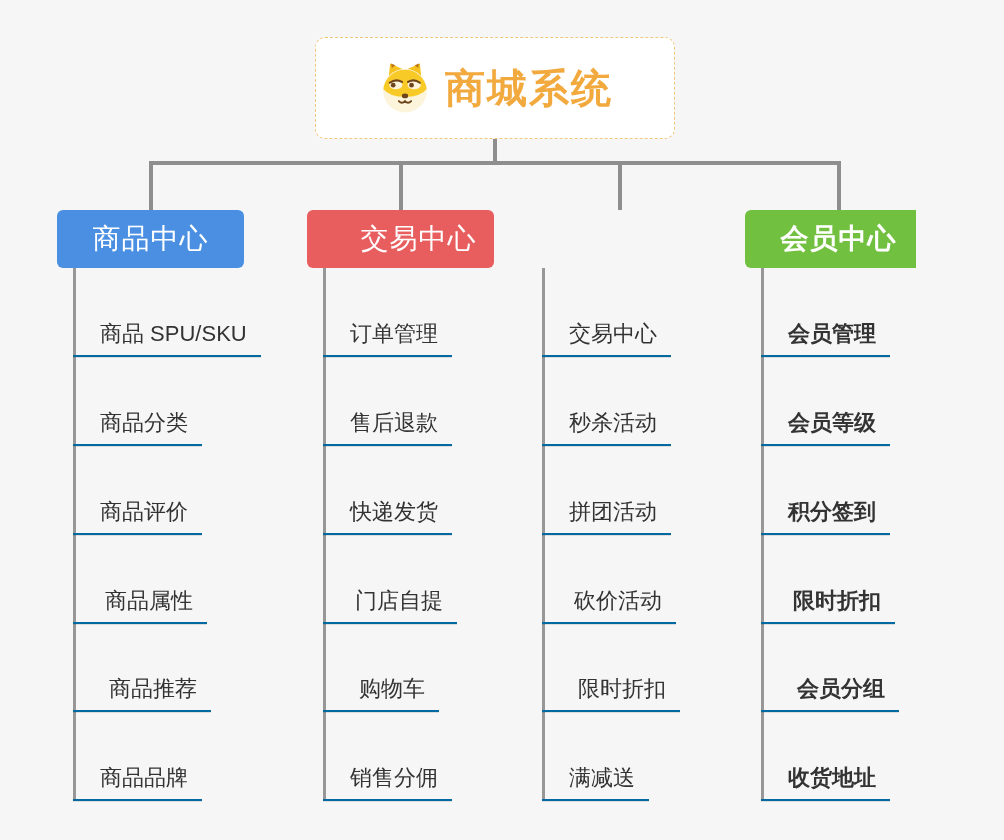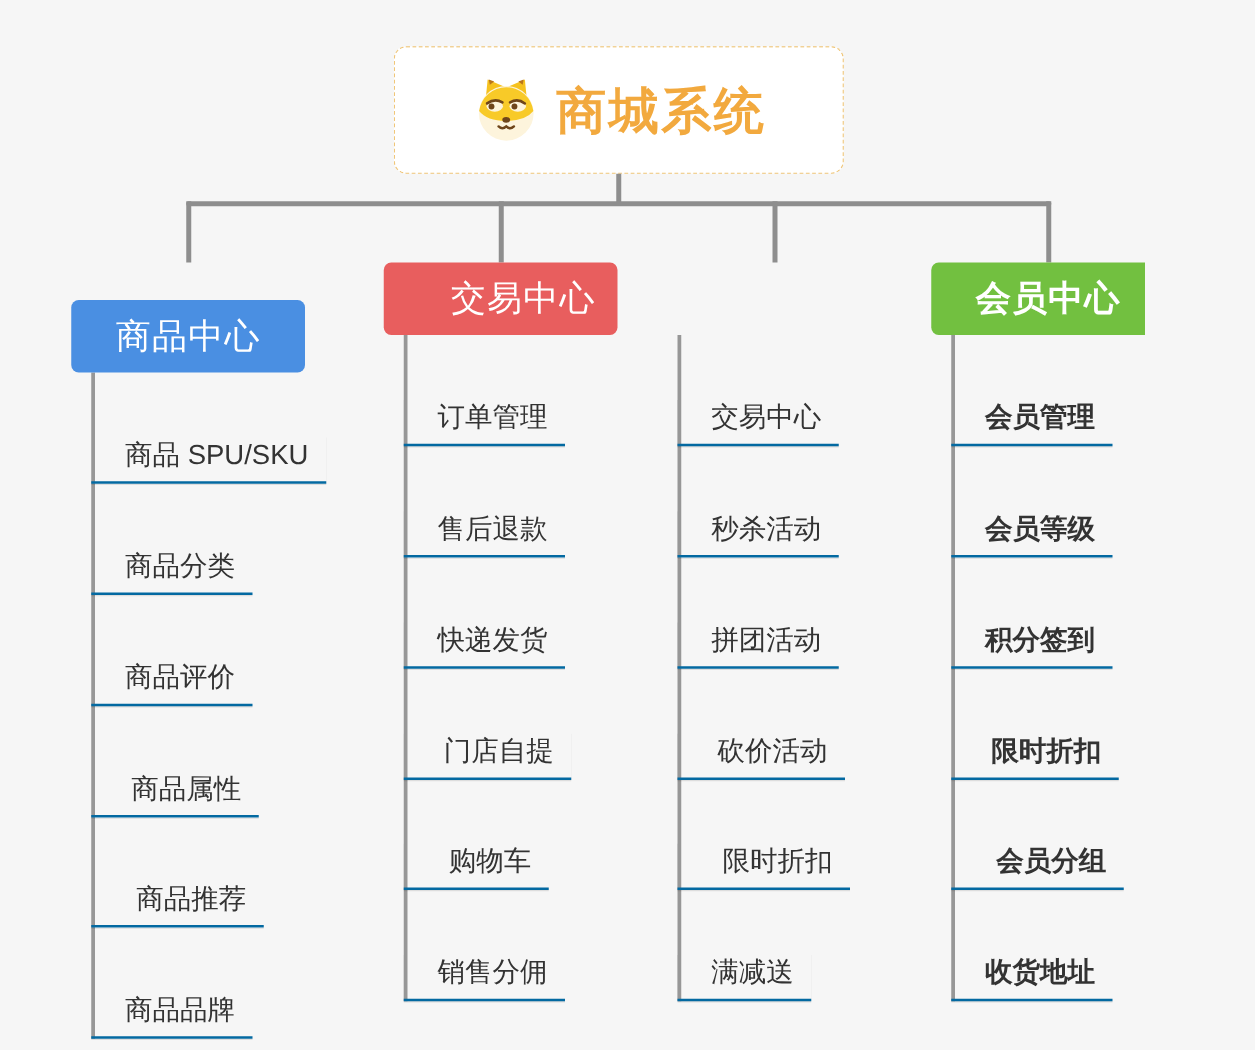--- a/index.html
+++ b/index.html
@@ -63,21 +63,21 @@
     white-space:nowrap;
     border-bottom:2px solid #0369a1;
     box-shadow:0 1px 0 rgba(0,0,0,0.10);
   }
   .items .item:nth-child(1){top:51px;}
   .items .item:nth-child(2){top:140px;}
   .items .item:nth-child(3){top:229px;}
   .items .item:nth-child(4){top:318px;padding-left:32px;}
   .items .item:nth-child(5){top:406px;padding-left:36px;}
   .items .item:nth-child(6){top:495px;}
-  .col1{left:73px;margin-top:30px;} .col2{left:323px;} .col3{left:542px;} .col4{left:761px;font-weight:bold;}
+  .col1{left:73px;} .col2{left:323px;} .col3{left:542px;} .col4{left:761px;font-weight:bold;}
 </style>
 </head>
 <body>
 
 <div class="canvas">
 
   <div class="root-node">
     <svg class="root-icon" viewBox="0 0 64 64" aria-hidden="true">
       <path d="M13 24 L15 4 L31 11 Z" fill="#f6c21f"></path>
       <path d="M51 24 L49 4 L33 11 Z" fill="#f6c21f"></path>

